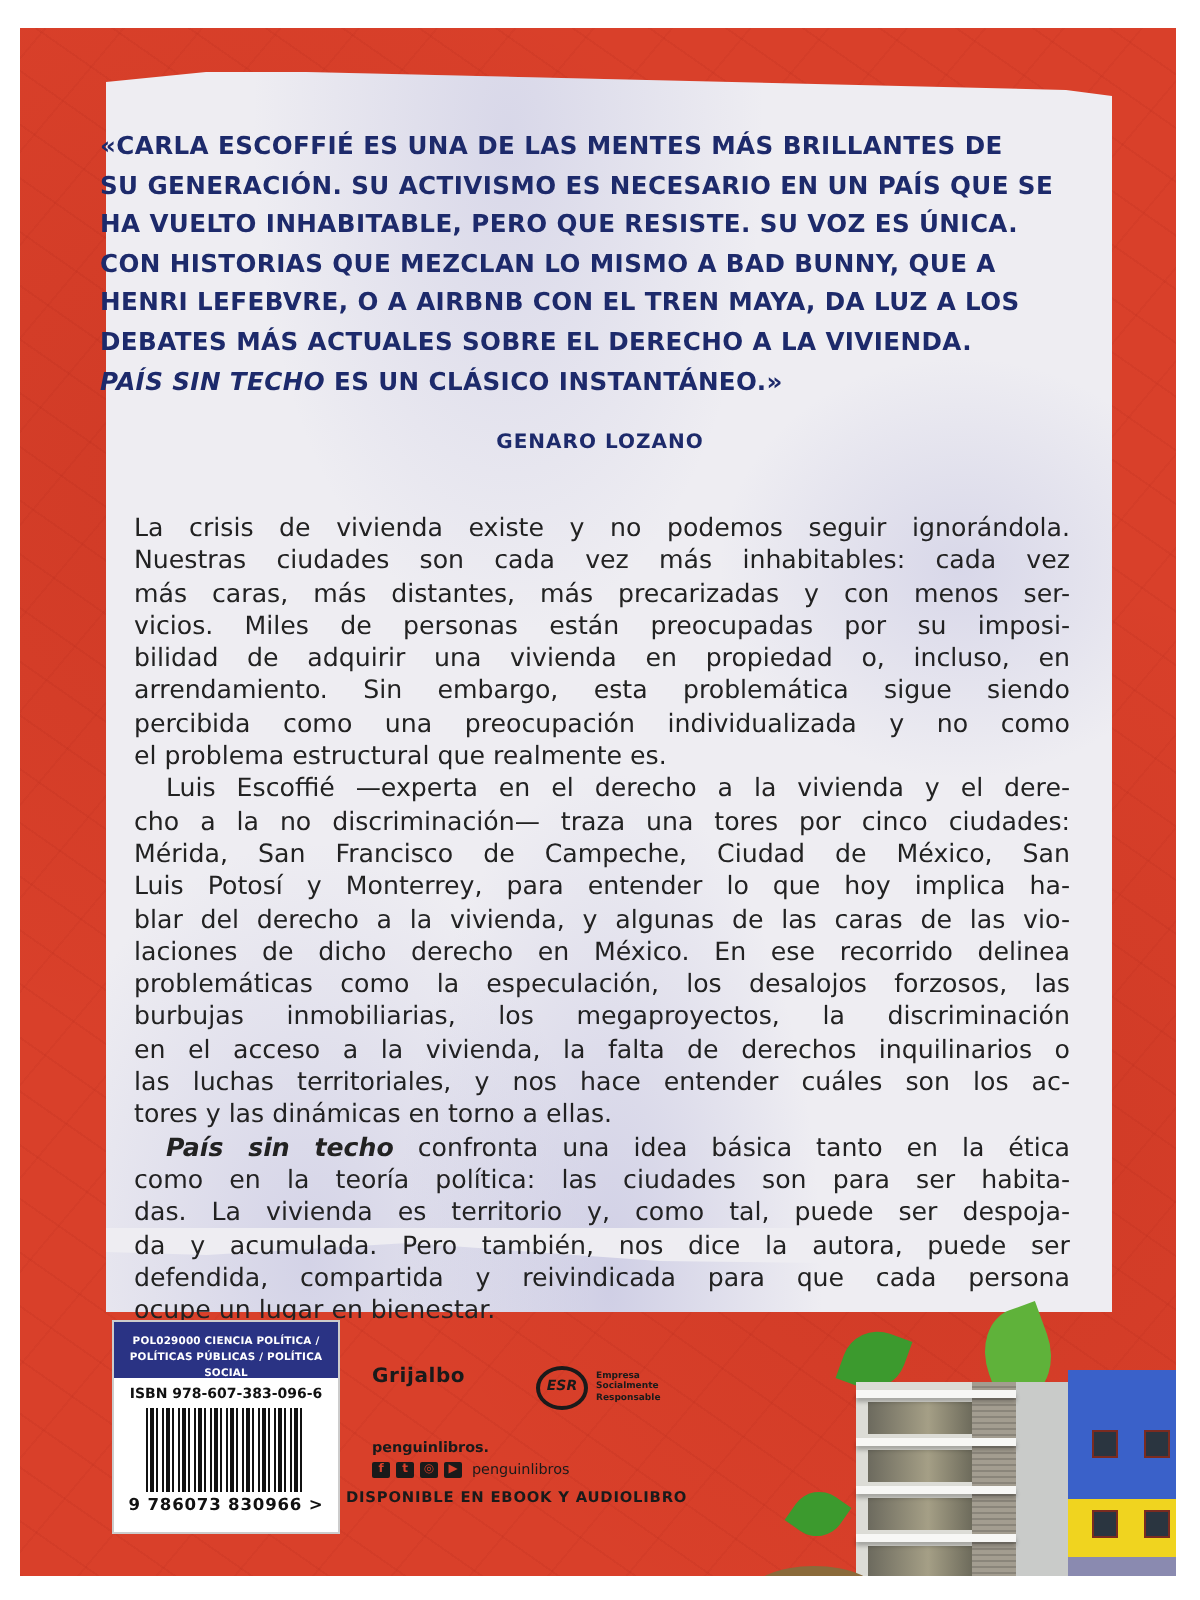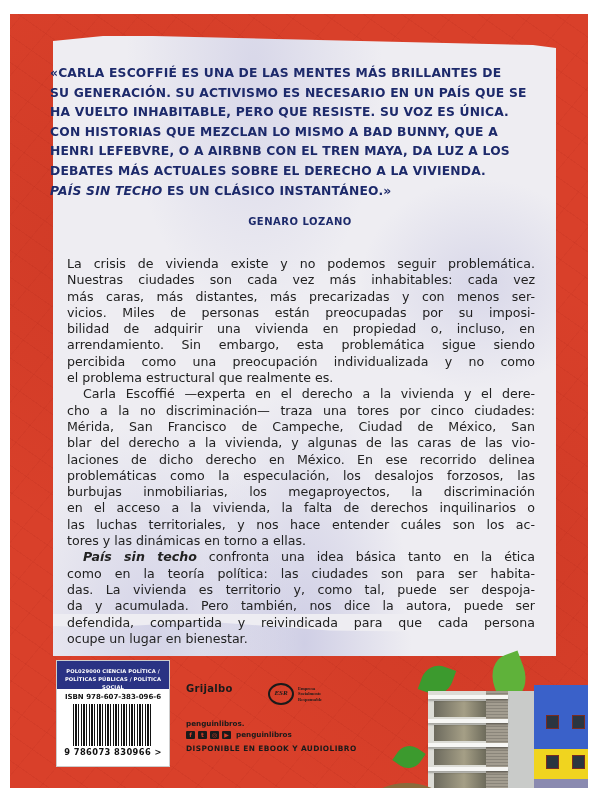--- a/index.html
+++ b/index.html
@@ -72,33 +72,33 @@
     height: 42px; margin: 3px 16px 0 16px;
     background: repeating-linear-gradient(90deg, #111 0 1px, #fff 1px 2px, #111 2px 4px, #fff 4px 5px, #111 5px 6px, #fff 6px 8px);
   }
   .isbn-digits { font-size: 8.3px; text-align: center; color: #111; font-weight: bold; margin-top: 1px; letter-spacing: 0.4px; }
 
   .publisher {
     position: absolute; left: 186px; top: 683px; color: #1a1a1a;
     font-weight: bold; font-size: 10px; letter-spacing: 0.3px;
   }
   .esr {
-    position: absolute; left: 268px; top: 683px; display: flex; align-items: center; gap: 4px; font-family: Liberation Serif, serif;
+    position: absolute; left: 268px; top: 683px; display: flex; align-items: center; gap: 4px;
   }
   .esr-circle {
     width: 26px; height: 22px; border: 2.5px solid #1a1a1a; border-radius: 50%;
     font-size: 7px; font-weight: bold; color: #1a1a1a; text-align: center; line-height: 17px; font-style: italic;
   }
   .esr-text { font-size: 4.5px; font-weight: bold; color: #1a1a1a; line-height: 5.5px; }
 
   .web { position: absolute; left: 186px; top: 719px; font-size: 7.2px; font-weight: bold; color: #1a1a1a; }
   .socials { position: absolute; left: 186px; top: 730px; display: flex; gap: 3px; align-items: center; }
   .social-icon { width: 9px; height: 8px; background: #1a1a1a; border-radius: 1px; color: #d9402a; font-size: 6px; font-weight: bold; text-align: center; line-height: 8px; }
-  .handle { font-size: 7.2px; font-weight: bold; color: #1a1a1a; margin-left: 2px; }
-  .availability { position: absolute; left: 186px; top: 744px; font-size: 7.4px; font-weight: bold; color: #1a1a1a; letter-spacing: 0.4px; }
+  .handle { font-size: 7.2px; font-weight: normal; color: #1a1a1a; margin-left: 2px; }
+  .availability { position: absolute; left: 173px; top: 744px; font-size: 7.4px; font-weight: bold; color: #1a1a1a; letter-spacing: 0.4px; }
 
   .collage { position: absolute; left: 382px; top: 641px; width: 206px; height: 147px; }
   .building-white {
     position: absolute; left: 36px; top: 36px; width: 115px; height: 111px;
     background: linear-gradient(90deg, #dcdcd6 0 60%, #c9cbc9 60% 100%);
   }
   .building-white .floor {
     position: absolute; left: 0; width: 80px; height: 4px; background: #f7f7f5;
     box-shadow: 0 2px 2px rgba(0,0,0,0.25);
   }
@@ -154,33 +154,34 @@
   <span class="line">ha vuelto inhabitable, pero que resiste. Su voz es única.</span>
   <span class="line">Con historias que mezclan lo mismo a Bad Bunny, que a</span>
   <span class="line">Henri Lefebvre, o a Airbnb con el Tren Maya, da luz a los</span>
   <span class="line">debates más actuales sobre el derecho a la vivienda.</span>
   <span class="line"><em>País sin techo</em><span> es un clásico instantáneo.»</span></span>
 </div>
 <div class="quote-author">GENARO  LOZANO</div>
 
 <div class="body-text">
   <p>
-    <span class="line">La crisis de vivienda existe y no podemos seguir problemática.</span>
+    <span class="line">La crisis de vivienda existe y no podemos seguir ignorándola.</span>
     <span class="line">Nuestras ciudades son cada vez más inhabitables: cada vez</span>
     <span class="line">más caras, más distantes, más precarizadas y con menos ser-</span>
     <span class="line">vicios. Miles de personas están preocupadas por su imposi-</span>
     <span class="line">bilidad de adquirir una vivienda en propiedad o, incluso, en</span>
     <span class="line">arrendamiento. Sin embargo, esta problemática sigue siendo</span>
     <span class="line">percibida como una preocupación individualizada y no como</span>
     <span class="line last">el problema estructural que realmente es.</span>
   </p>
   <p>
-    <span class="line">Carla Escoffié —experta en el derecho a la vivienda y el dere-</span>
+    <span class="line">Luis Escoffié —experta en el derecho a la vivienda y el dere-</span>
     <span class="line" style="text-indent:0">cho a la no discriminación— traza una tores por cinco ciudades:</span>
     <span class="line" style="text-indent:0">Mérida, San Francisco de Campeche, Ciudad de México, San</span>
+    <span class="line" style="text-indent:0">Luis Potosí y Monterrey, para entender lo que hoy implica ha-</span>
     <span class="line" style="text-indent:0">blar del derecho a la vivienda, y algunas de las caras de las vio-</span>
     <span class="line" style="text-indent:0">laciones de dicho derecho en México. En ese recorrido delinea</span>
     <span class="line" style="text-indent:0">problemáticas como la especulación, los desalojos forzosos, las</span>
     <span class="line" style="text-indent:0">burbujas inmobiliarias, los megaproyectos, la discriminación</span>
     <span class="line" style="text-indent:0">en el acceso a la vivienda, la falta de derechos inquilinarios o</span>
     <span class="line" style="text-indent:0">las luchas territoriales, y nos hace entender cuáles son los ac-</span>
     <span class="line last" style="text-indent:0">tores y las dinámicas en torno a ellas.</span>
   </p>
   <p>
     <span class="line"><strong>País sin techo</strong><span> confronta una idea básica tanto en la ética</span></span>

